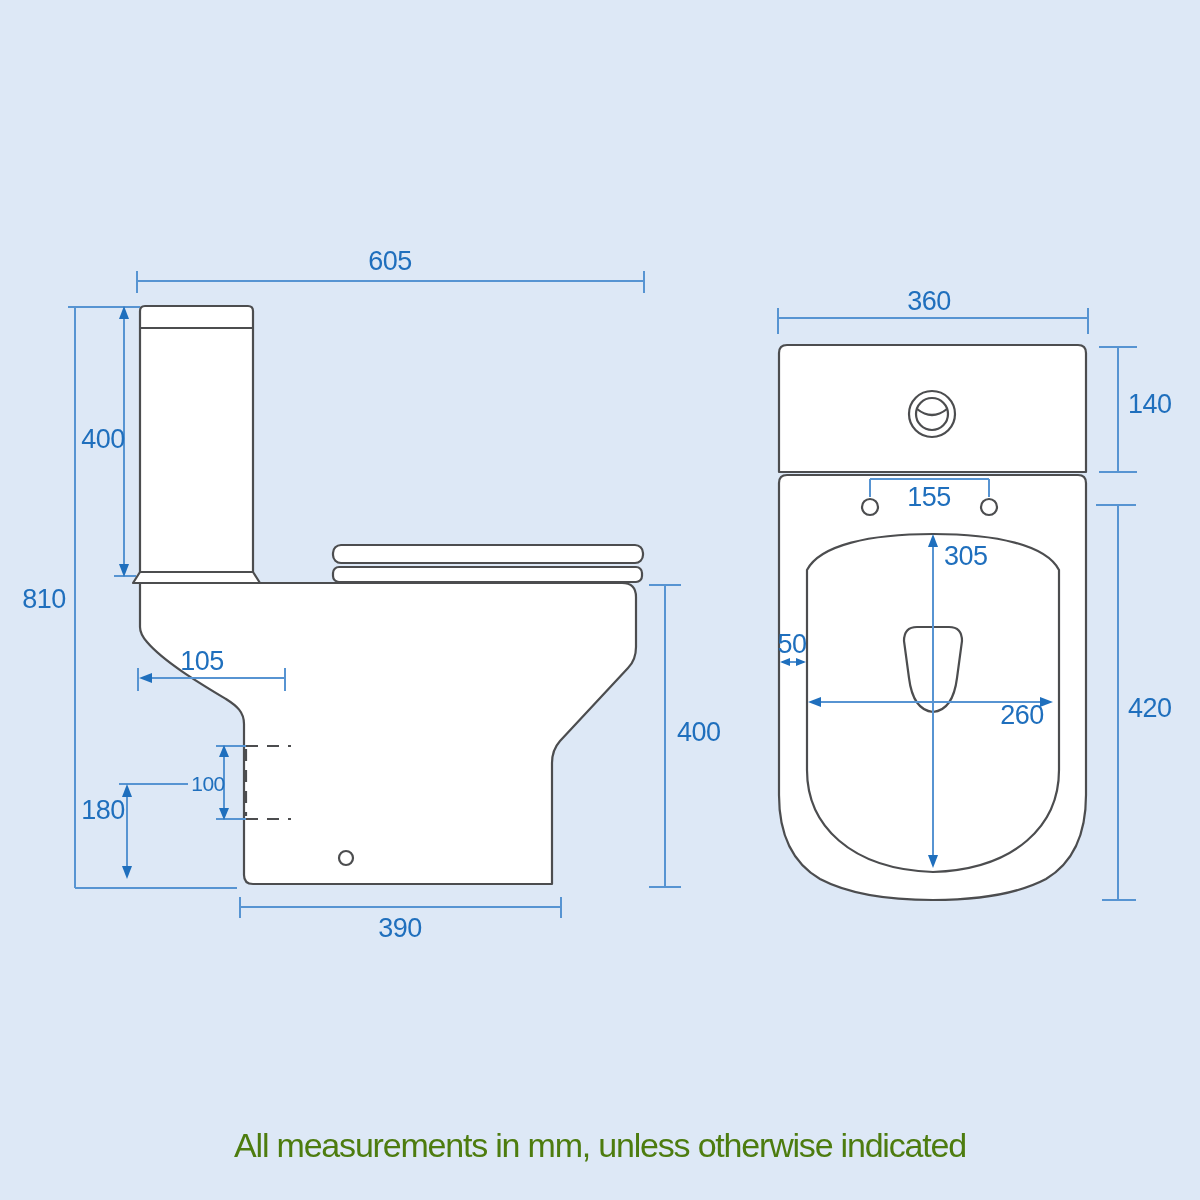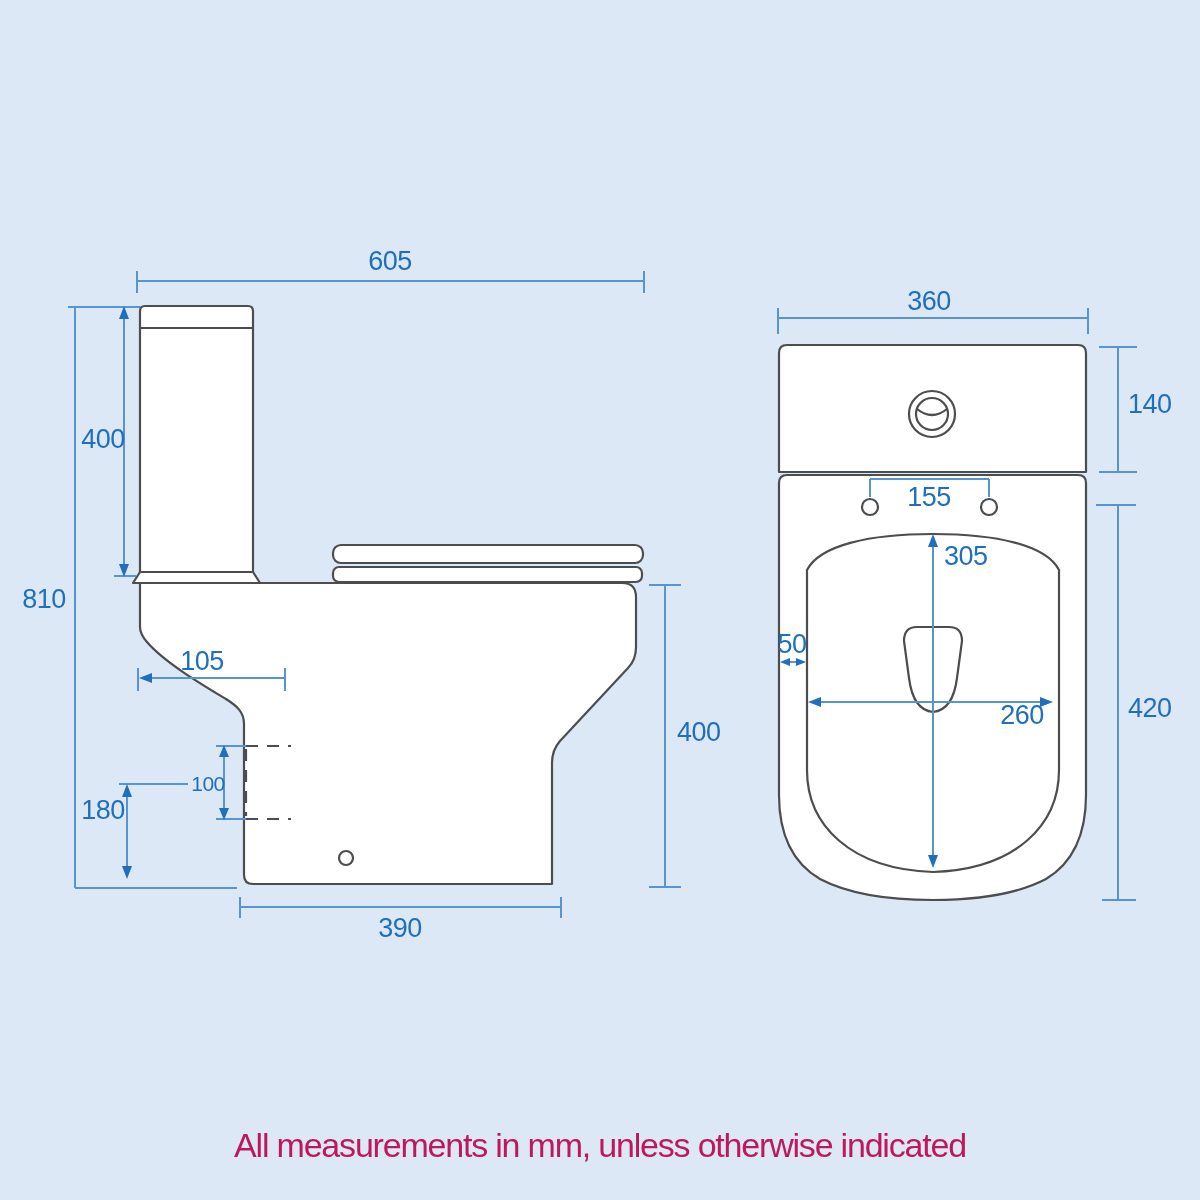--- a/index.html
+++ b/index.html
@@ -14,21 +14,21 @@
          font-family:"Liberation Sans",sans-serif;}
   .stage svg{position:absolute;left:0;top:0;}
   .outline{fill:var(--fill);stroke:var(--outline);stroke-width:2.2;stroke-linejoin:round;}
   .oline{fill:none;stroke:var(--outline);stroke-width:2.2;stroke-linecap:round;}
   .dashed{fill:none;stroke:var(--outline);stroke-width:2.2;stroke-dasharray:12 9;}
   .dline{fill:none;stroke:var(--dline);stroke-width:2;stroke-linecap:butt;}
   .arrow{fill:var(--daccent);stroke:none;}
   .dtxt{fill:var(--daccent);font-family:"Liberation Sans",sans-serif;font-size:27px;letter-spacing:-0.5px;}
   .dtxt-sm{font-size:21px;}
   .note{position:absolute;left:0;top:1126px;width:100%;text-align:center;
-        color:#be185d;font-size:34px;letter-spacing:-1.2px;}
+        color:#4d7c0f;font-size:34px;letter-spacing:-1.2px;}
 </style>
 </head>
 <body>
 
 <div class="stage">
 <svg width="1200" height="1200" viewBox="0 0 1200 1200">
 
   <g>
 
     <g>

